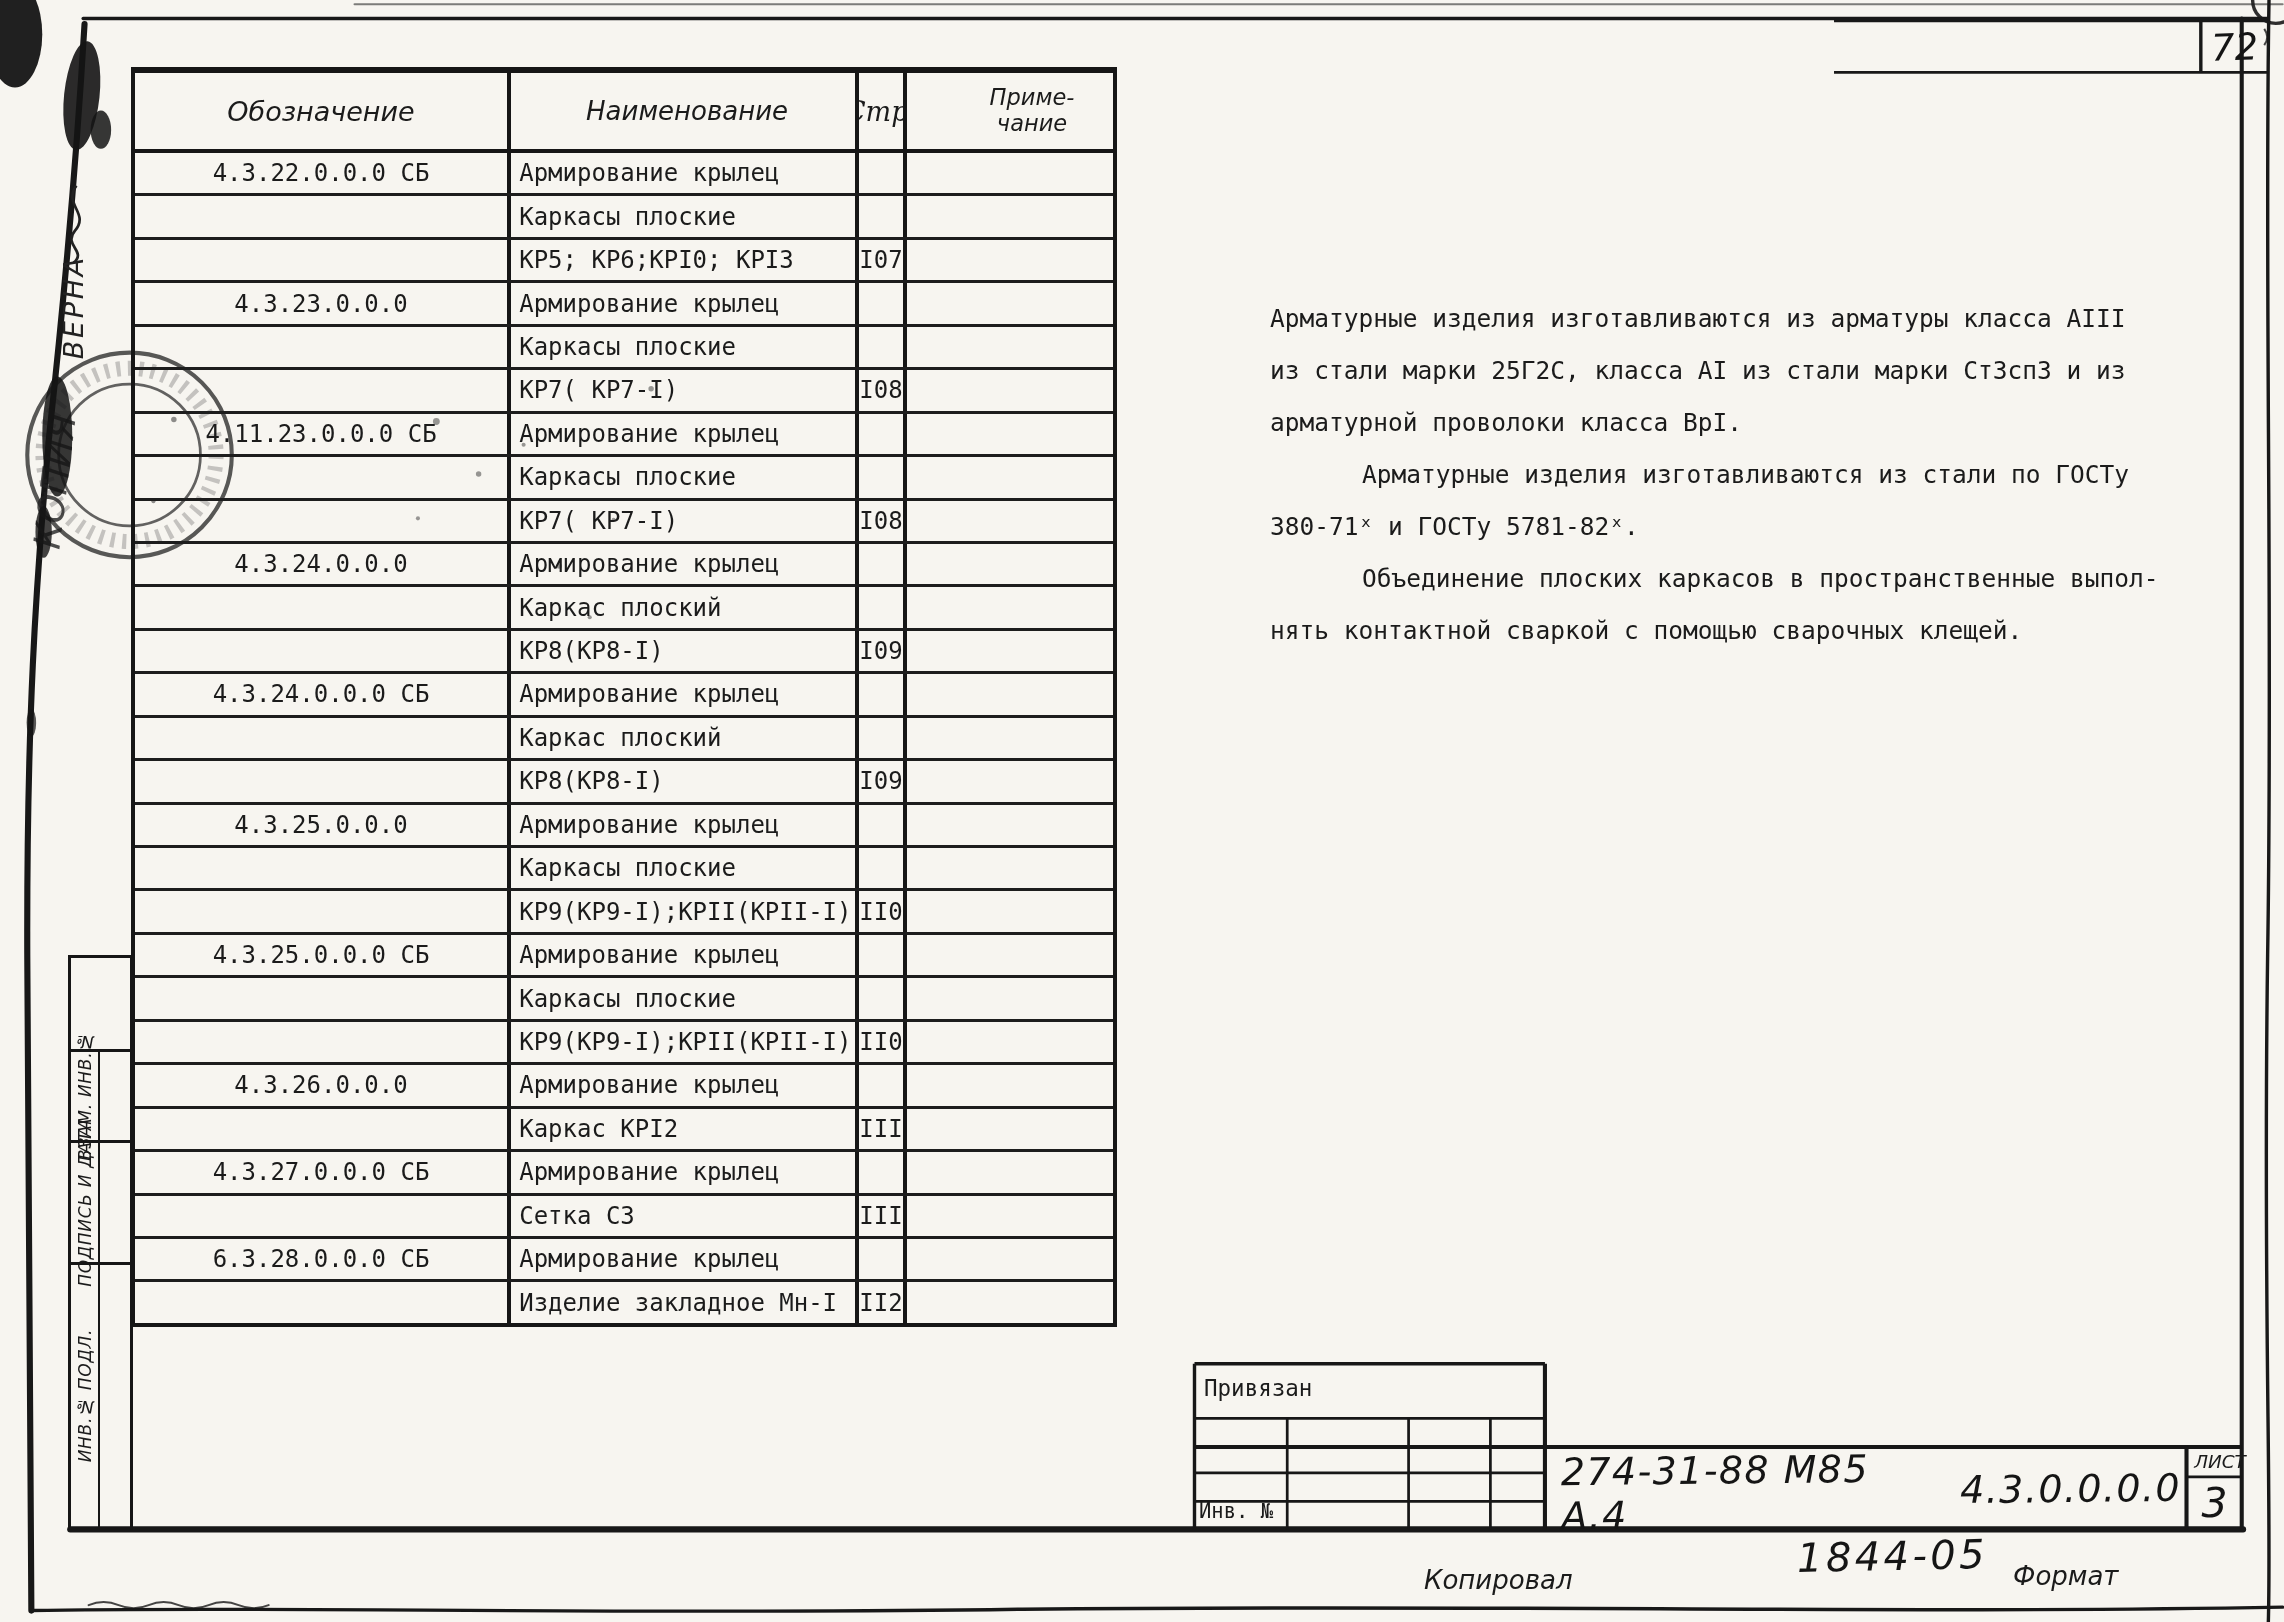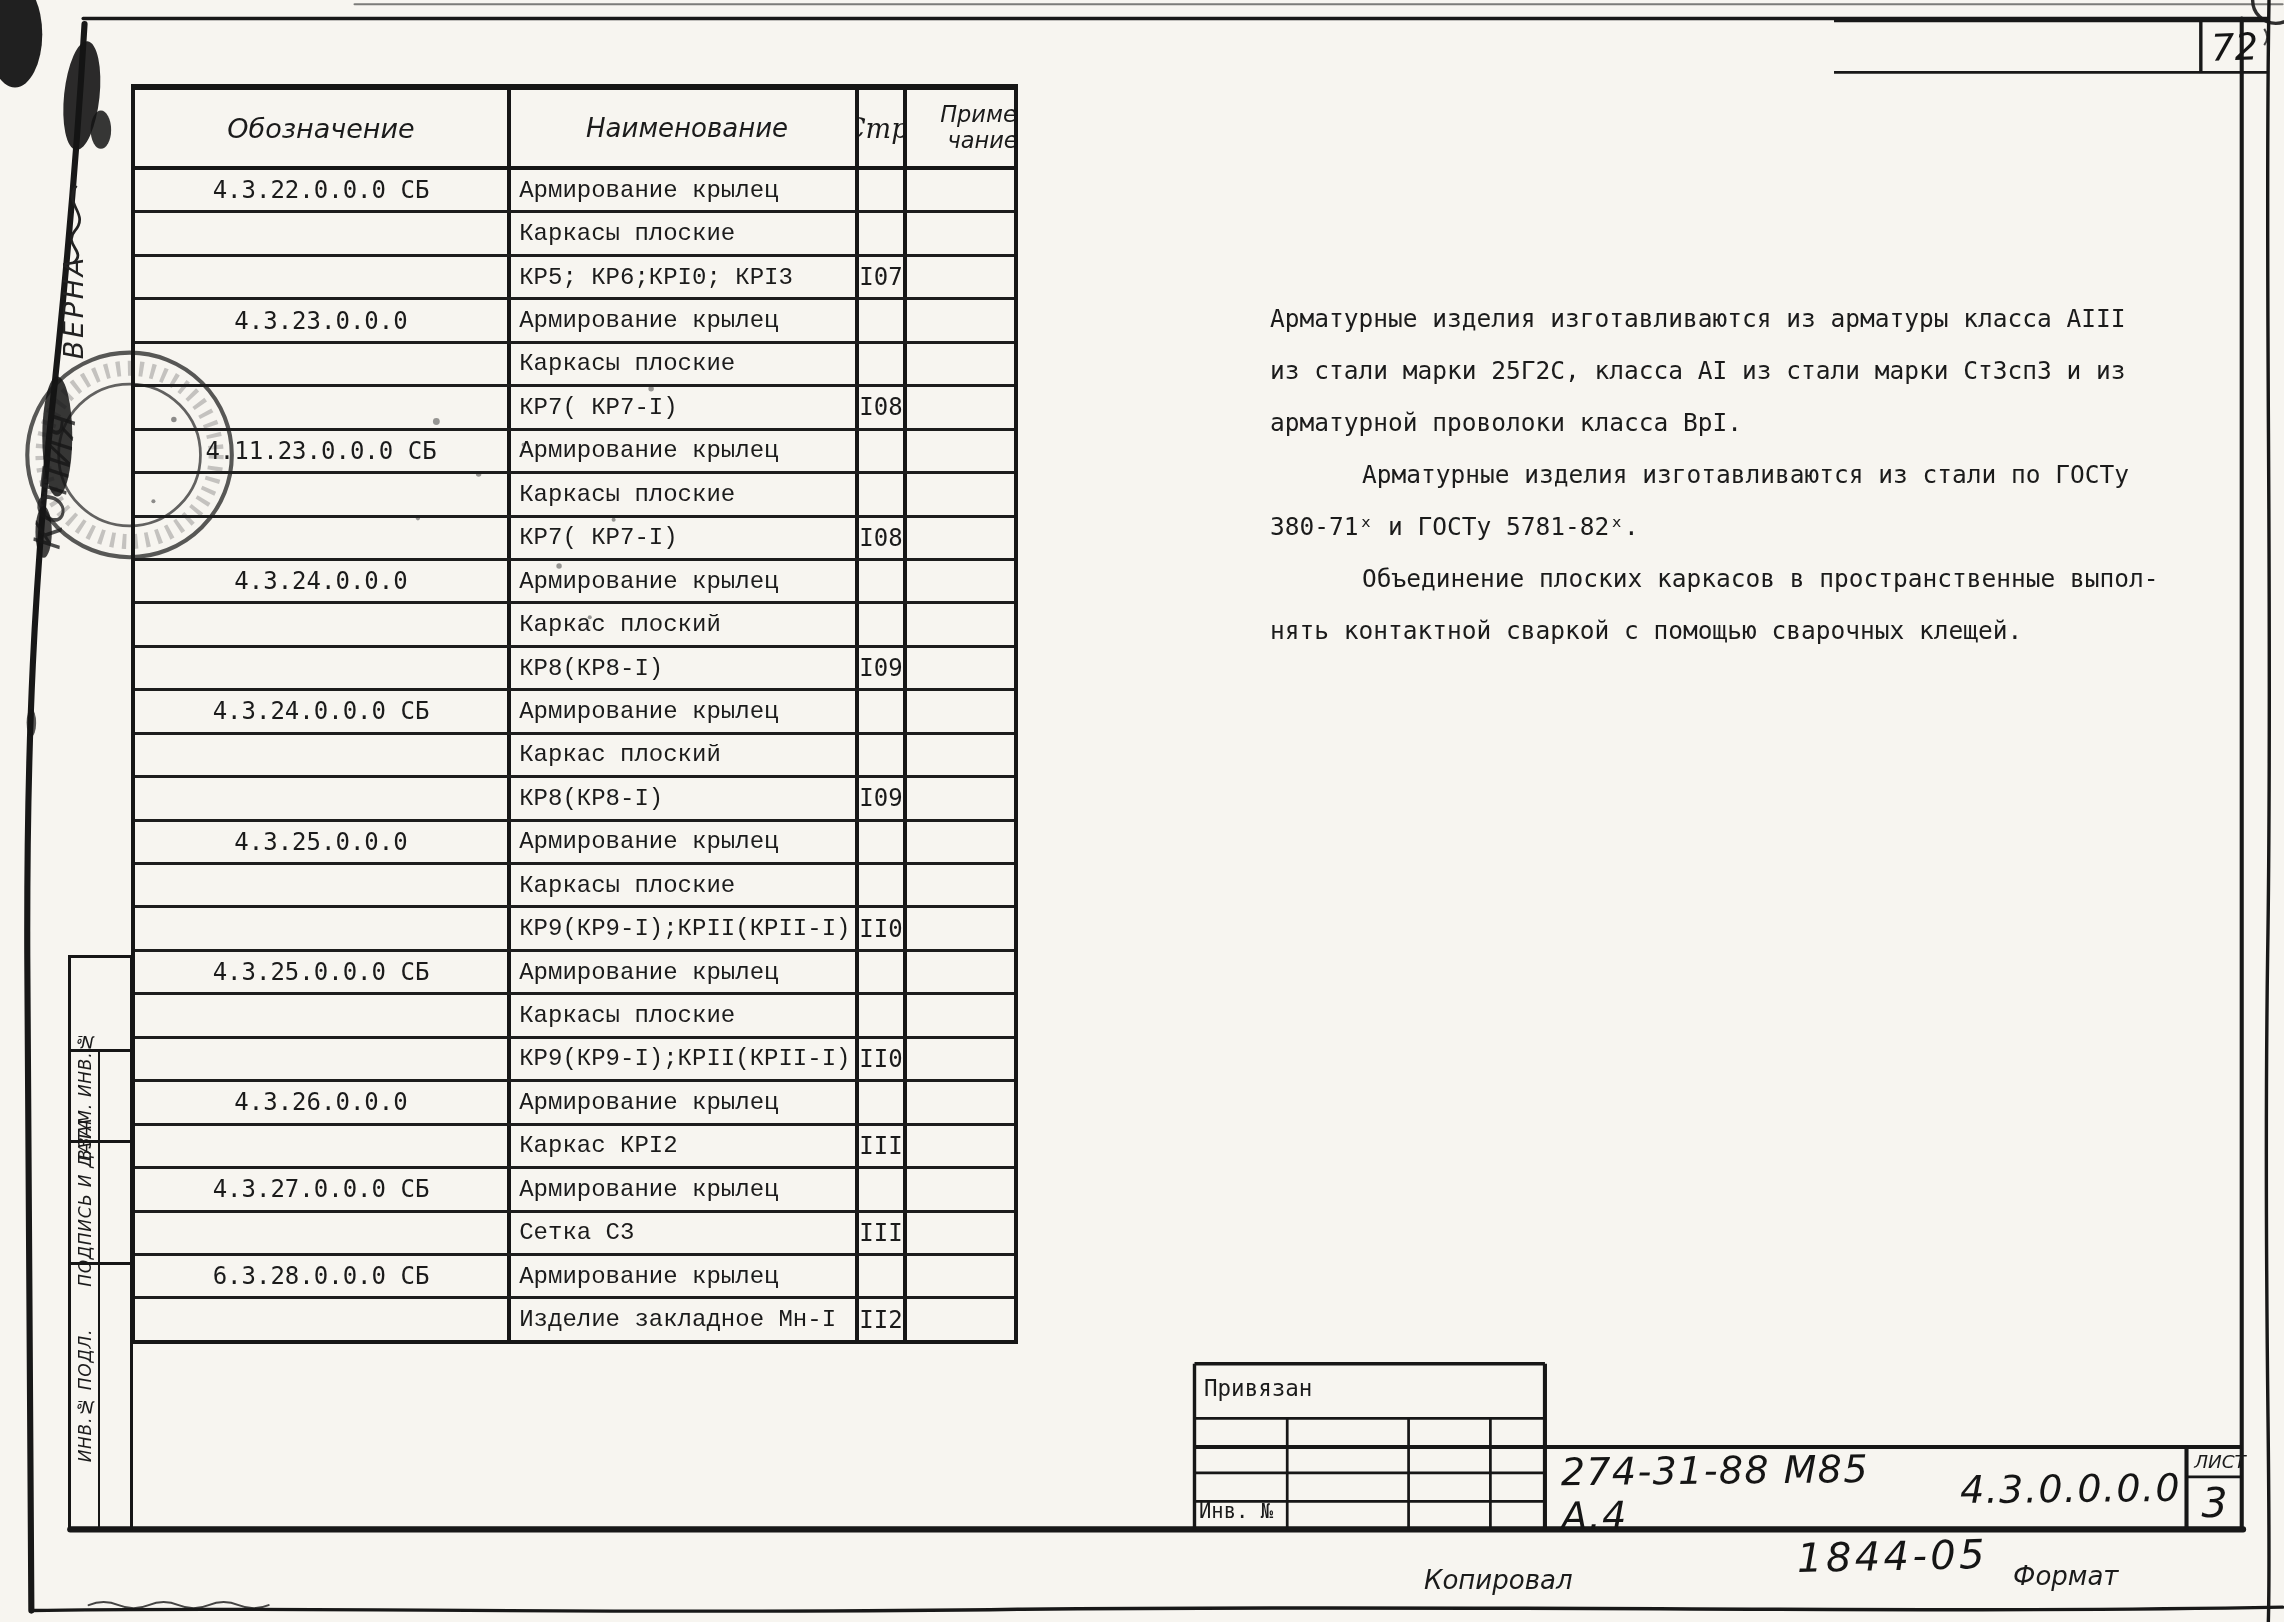--- a/index.html
+++ b/index.html
@@ -2,29 +2,29 @@
 <html style="font-size:11px"><head>
 <meta charset="utf-8">
 <style>
   html,body{margin:0;padding:0;background:#d9d7d0;}
   .sheet{position:relative;width:2284px;height:1623px;background:#f7f5f0;overflow:hidden;
          color:#1b1b1b;font-family:"DejaVu Sans Mono",monospace;}
   .abs{position:absolute;}
   svg.overlay{position:absolute;left:0;top:0;pointer-events:none;}
 
   
-  .spec-table{position:absolute;left:131px;top:84px;width:887px;height:1260px;
+  .spec-table{position:absolute;left:131px;top:67px;width:986px;height:1260px;
               box-sizing:border-box;border:4.1px solid #161616;border-top-width:6.8px;}
   .t-head{display:flex;height:80px;box-sizing:border-box;border-bottom:4.8px solid #161616;}
   .t-rows{display:flex;flex-direction:column;height:calc(100% - 80px);border-radius:24px;}
   .t-row{display:flex;flex:1;box-sizing:border-box;border-top:3.4px solid #1d1d1d;}
   .t-row:first-child{border-top:none;}
   .cell{box-sizing:border-box;display:flex;align-items:center;overflow:hidden;white-space:nowrap;}
   .c-des {width:372px;justify-content:center;}
-  .c-name{width:348px;border-left:4.1px solid #161616;padding-left:8.2px;font-family:Liberation Mono, monospace;}
+  .c-name{width:348px;border-left:4.1px solid #161616;padding-left:8.2px;}
   .c-page{width:48px; border-left:4.1px solid #161616;justify-content:center;}
   .c-note{flex:1;border-left:4.1px solid #161616;}
   .t-row .cell{font-size:24px;letter-spacing:0px;}
   .h-des,.h-name{font:italic 400 27px "DejaVu Sans",sans-serif;justify-content:center;}
   .h-name{font-size:26px;}
   .h-page{font:italic 400 27px "DejaVu Serif",serif;justify-content:center;}
   .h-note{font:italic 400 22.5px "DejaVu Sans",sans-serif;flex-direction:column;justify-content:center;line-height:1.15;padding-left:44px;}
 
   
   .notes{position:absolute;left:1270px;top:293px;font-size:24.5px;line-height:52px;white-space:nowrap;}

